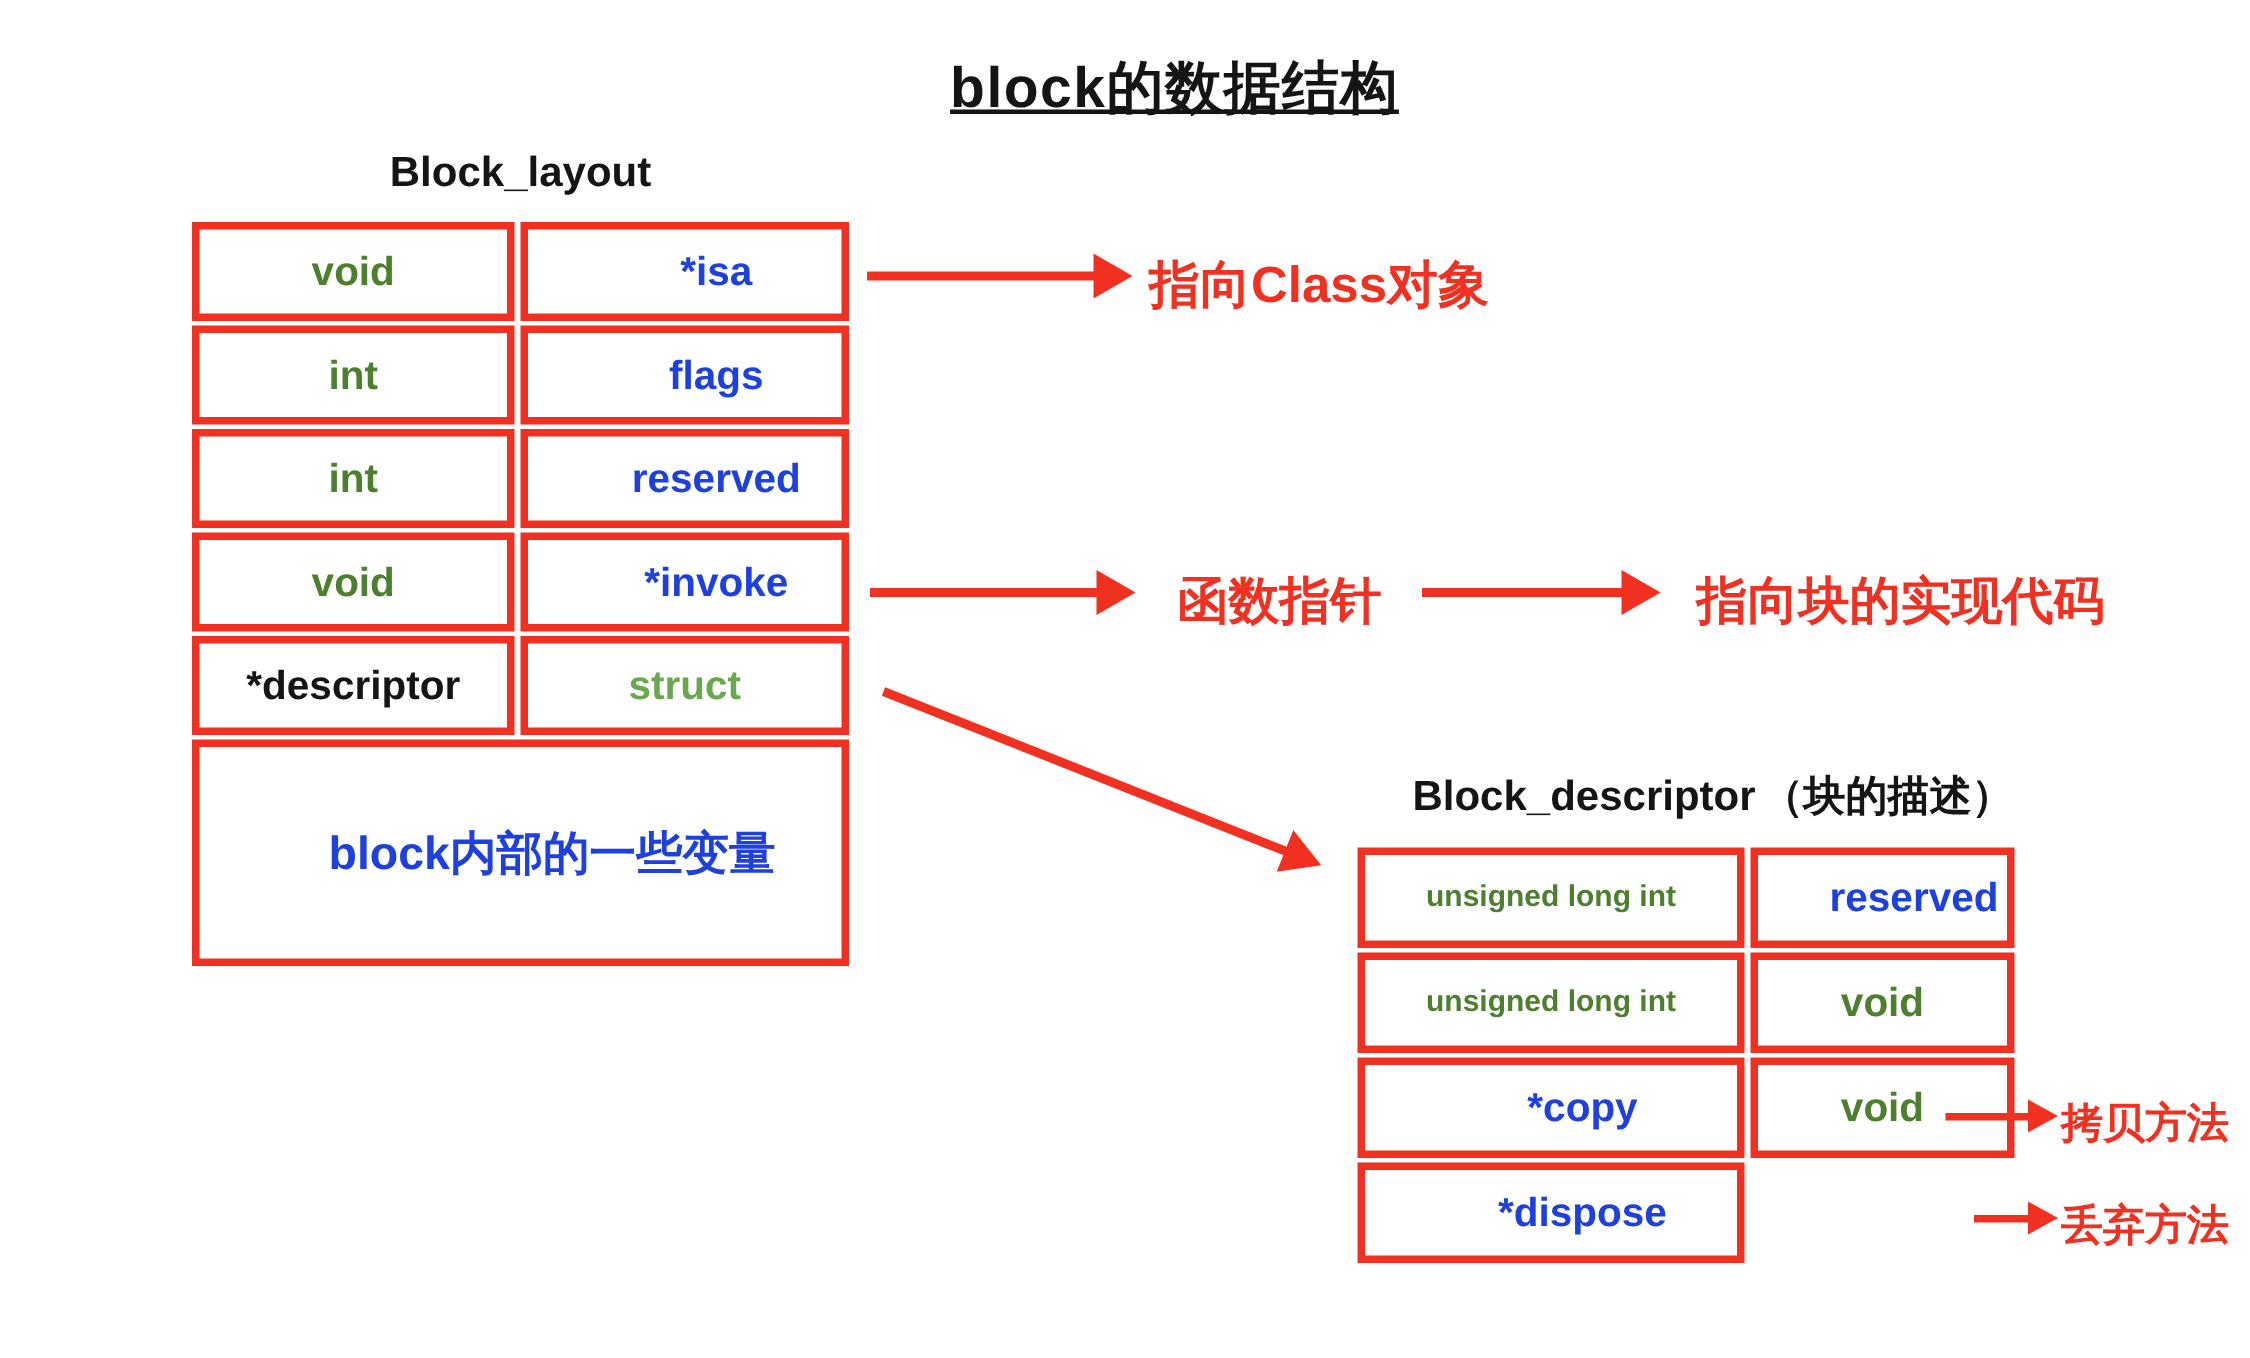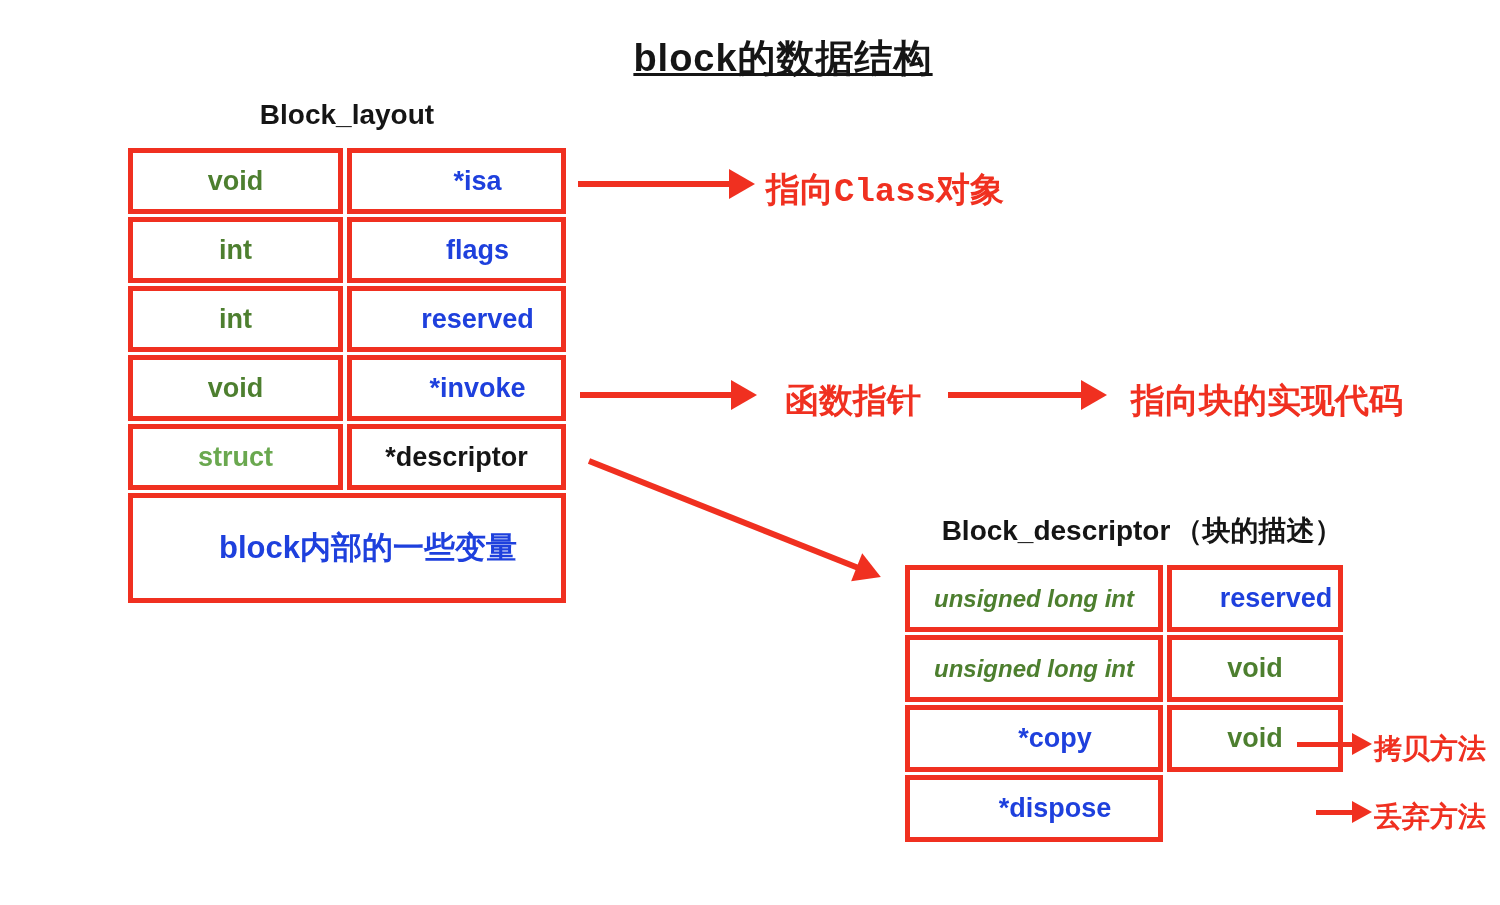--- a/index.html
+++ b/index.html
@@ -22,22 +22,22 @@
     display:grid;column-gap:4px;row-gap:3px;
   }
   #tbl1{left:128px;top:148px;width:438px;grid-template-columns:215px 1fr;}
   #tbl2{left:905px;top:565px;width:438px;grid-template-columns:258px 1fr;}
   .cell{
     box-sizing:border-box;border:5px solid var(--red);background:#fff;
     height:66px;display:flex;align-items:center;justify-content:center;
     font-size:27px;white-space:nowrap;text-align:center;
   }
   #tbl2 .cell{height:67px;}
-  .cell.footer{grid-column:1 / -1;height:110px;font-size:31px;}
-  .cell.small-type{font-size:24px;font-style:italic;}
+  .cell.footer{grid-column:1 / -1;height:151px;font-size:31px;}
+  .cell.small-type{font-size:20px;}
   .t-green{color:var(--green);}
   .t-green-light{color:var(--green-light);}
   .t-blue{color:var(--blue);padding-left:42px;}
   .t-black{color:var(--black);}
   
   .harrow{position:absolute;height:30px;}
   .harrow .shaft{position:absolute;left:0;right:20px;top:12px;height:6px;background:var(--red);}
   .harrow .ahead{position:absolute;right:0;top:0;width:0;height:0;
     border-top:15px solid transparent;border-bottom:15px solid transparent;
     border-left:26px solid var(--red);}
@@ -61,22 +61,22 @@
 
   <div class="abs tbl" id="tbl1">
     <div class="cell t-green">void</div>
     <div class="cell t-blue">*isa</div>
     <div class="cell t-green">int</div>
     <div class="cell t-blue">flags</div>
     <div class="cell t-green">int</div>
     <div class="cell t-blue">reserved</div>
     <div class="cell t-green">void</div>
     <div class="cell t-blue">*invoke</div>
+    <div class="cell t-black">*descriptor</div>
     <div class="cell t-green-light">struct</div>
-    <div class="cell t-black">*descriptor</div>
     <div class="cell footer t-blue">block内部的一些变量</div>
   </div>
 
   <div class="abs tbl-title" style="left:905px;top:512px;width:438px;transform:translateX(18px);">
     <span>Block_descriptor</span><span style="margin-left:4px;">（块的描述）</span>
   </div>
 
   <div class="abs tbl" id="tbl2">
     <div class="cell t-green small-type">unsigned long int</div>
     <div class="cell t-blue">reserved</div>
@@ -110,21 +110,21 @@
   <div class="harrow sm" style="left:1297px;top:729px;width:75px;">
       <div class="shaft"></div>
       <div class="ahead"></div>
     </div>
 
   <div class="harrow sm" style="left:1316px;top:797px;width:56px;">
       <div class="shaft"></div>
       <div class="ahead"></div>
     </div>
 
-  <div class="ann" style="left:766px;top:167px;font-family:Liberation Mono, monospace;">指向Class对象</div>
+  <div class="ann" style="left:766px;top:167px;">指向Class对象</div>
 
   <div class="ann" style="left:785px;top:378px;">函数指针</div>
 
   <div class="ann" style="left:1131px;top:378px;">指向块的实现代码</div>
 
   <div class="ann sm" style="left:1374px;top:730px;">拷贝方法</div>
 
   <div class="ann sm" style="left:1374px;top:798px;">丢弃方法</div>
 
 </div>

